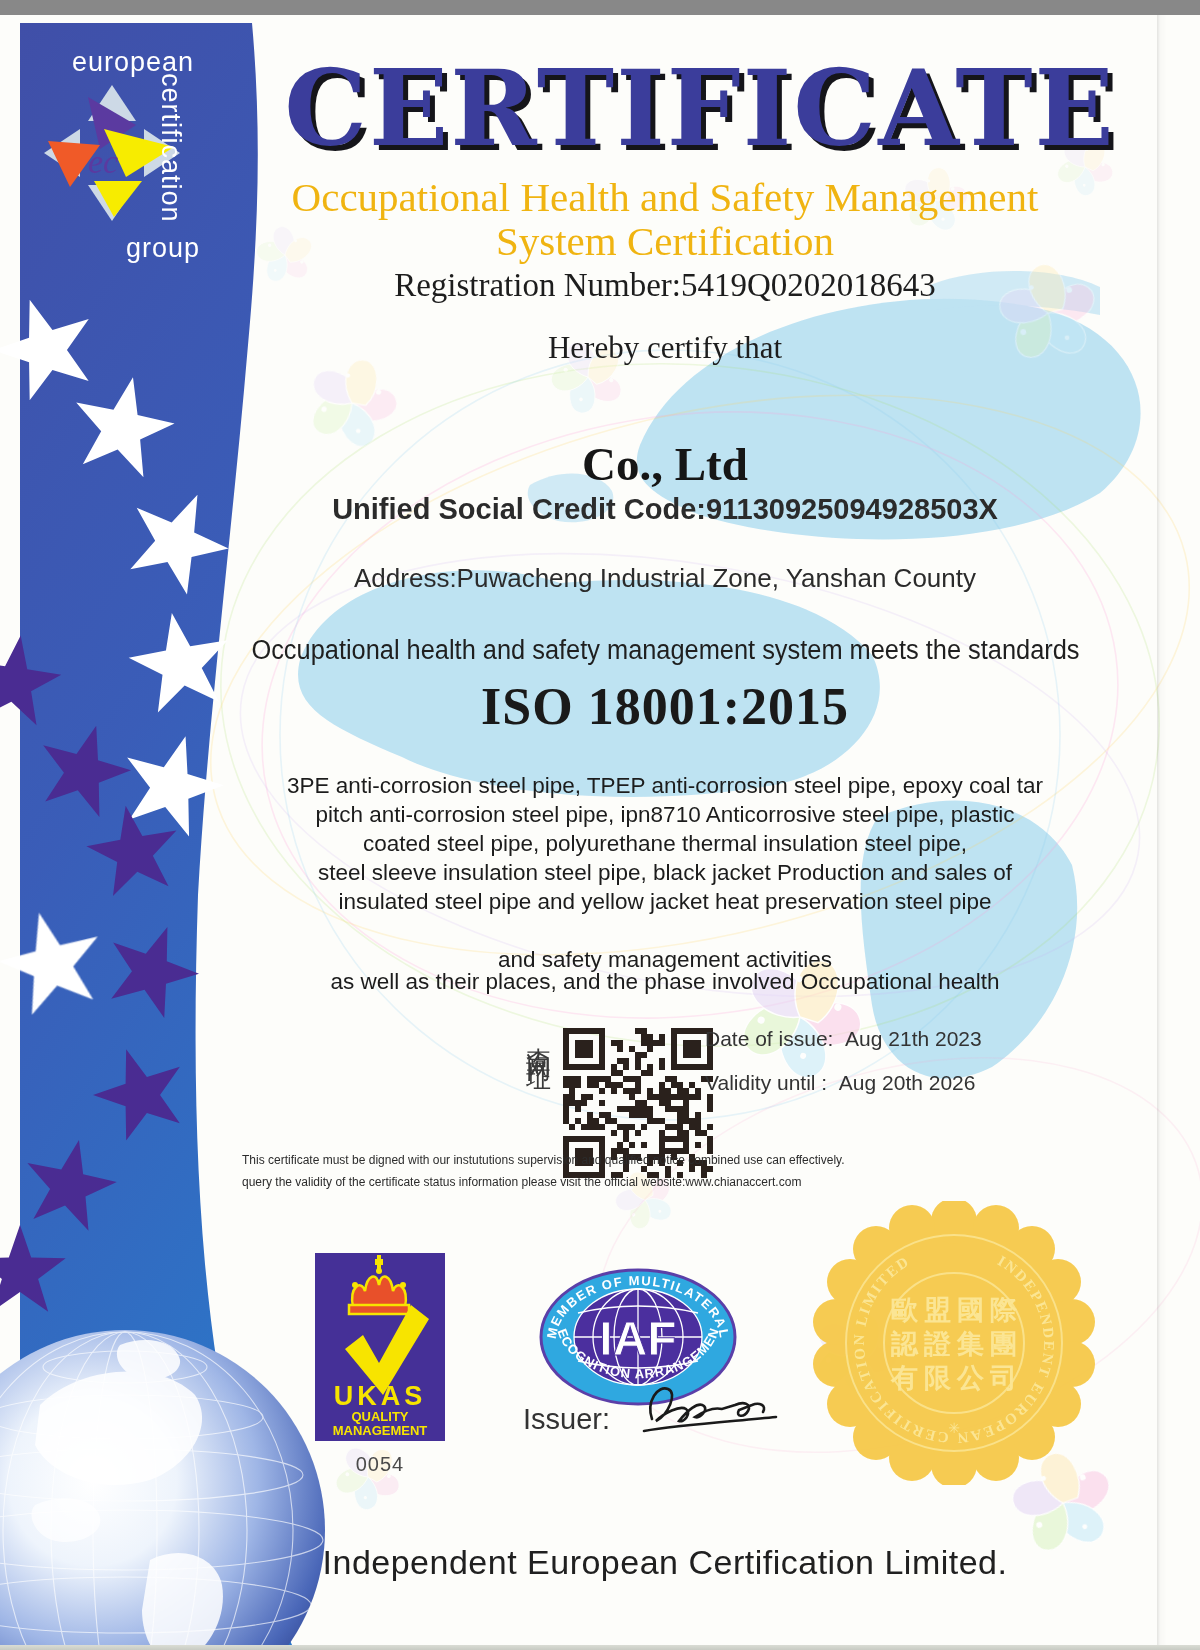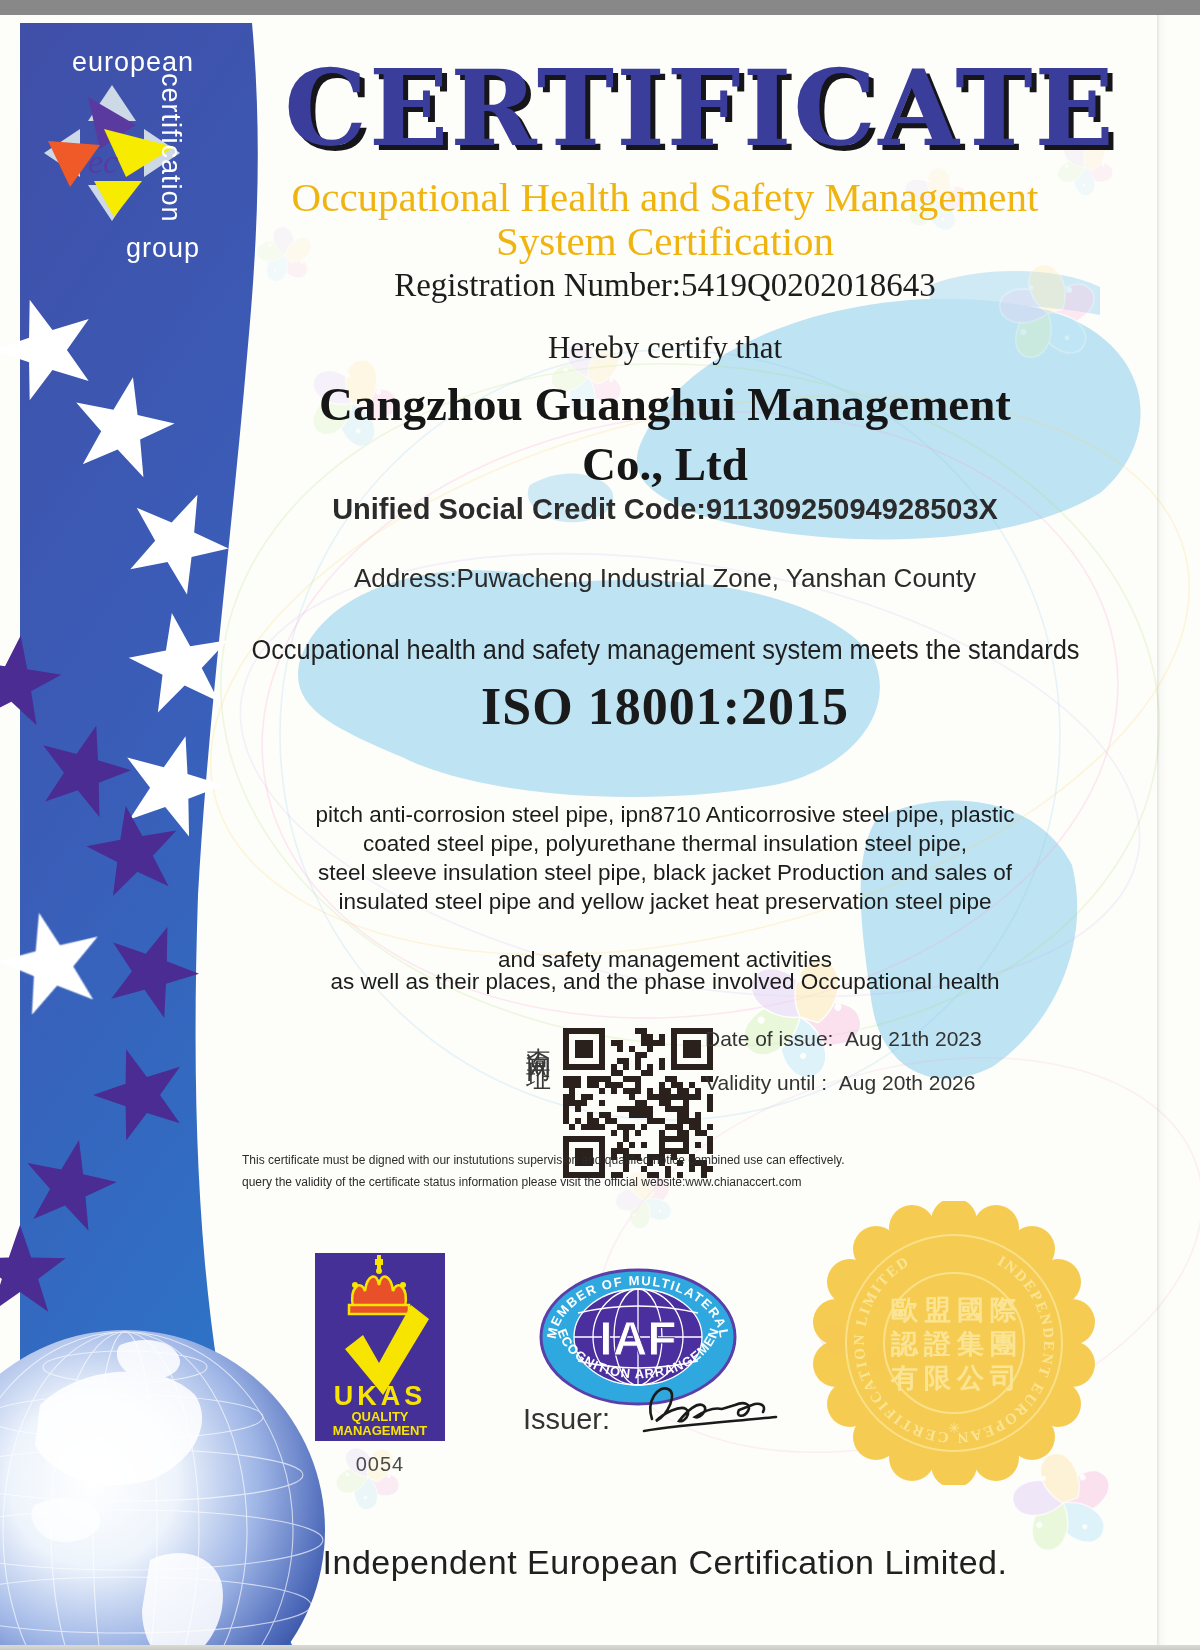--- a/index.html
+++ b/index.html
@@ -169,29 +169,29 @@
   </svg>
   <div class="abs logo-word" style="left:186px;top:58px" id="logo-cert">certification</div>
   <div class="abs logo-word" style="left:126px;top:218px">group</div>
 
   <div class="abs" id="title">CERTIFICATE</div>
   <div class="abs goldline" style="top:162px">Occupational Health and Safety Management</div>
   <div class="abs goldline" style="top:206px">System Certification</div>
   <div class="abs serifline" style="top:252px;font-size:33px">Registration Number:5419Q0202018643</div>
 
   <div class="abs serifline" style="top:315px;font-size:31px">Hereby certify that</div>
-  <div class="abs serifline" style="top:362px" id="company1">Cangzhou Guanghui Management</div>
   <div class="abs serifline" style="top:422px" id="company2">Co., Ltd</div>
   <div class="abs sansline" style="top:478px;font-size:29px;font-weight:bold;color:#2b2b2b">Unified Social Credit Code:91130925094928503X</div>
   <div class="abs sansline" style="top:548px;font-size:26px;color:#2b2b2b">Address:Puwacheng Industrial Zone, Yanshan County</div>
   <div class="abs sansline" style="top:620px;font-size:27px;color:#1f1f1f">
     <span class="squish">Occupational health and safety management system meets the standards</span>
   </div>
   <div class="abs sansline" style="top:662px" id="iso">ISO 18001:2015</div>
 
+  <div class="abs scopeline" style="top:760px">3PE anti-corrosion steel pipe, TPEP anti-corrosion steel pipe, epoxy coal tar</div>
   <div class="abs scopeline" style="top:789px">pitch anti-corrosion steel pipe, ipn8710 Anticorrosive steel pipe, plastic</div>
   <div class="abs scopeline" style="top:818px">coated steel pipe, polyurethane thermal insulation steel pipe,</div>
   <div class="abs scopeline" style="top:847px">steel sleeve insulation steel pipe, black jacket Production and sales of</div>
   <div class="abs scopeline" style="top:876px">insulated steel pipe and yellow jacket heat preservation steel pipe</div>
   <div class="abs scopeline" style="top:956px">as well as their places, and the phase involved Occupational health</div>
   <div class="abs scopeline" style="top:934px">and safety management activities</div>
 
   <div class="abs" id="qr-label">查询网址</div>
   <div class="abs" id="qr-box" style="left:563px;top:1013px;width:150px;height:150px"><svg width="150" height="150" viewBox="0 0 150 150" shape-rendering="crispEdges">
         <rect x="0" y="0" width="6" height="6" fill="#2a211c"></rect>

